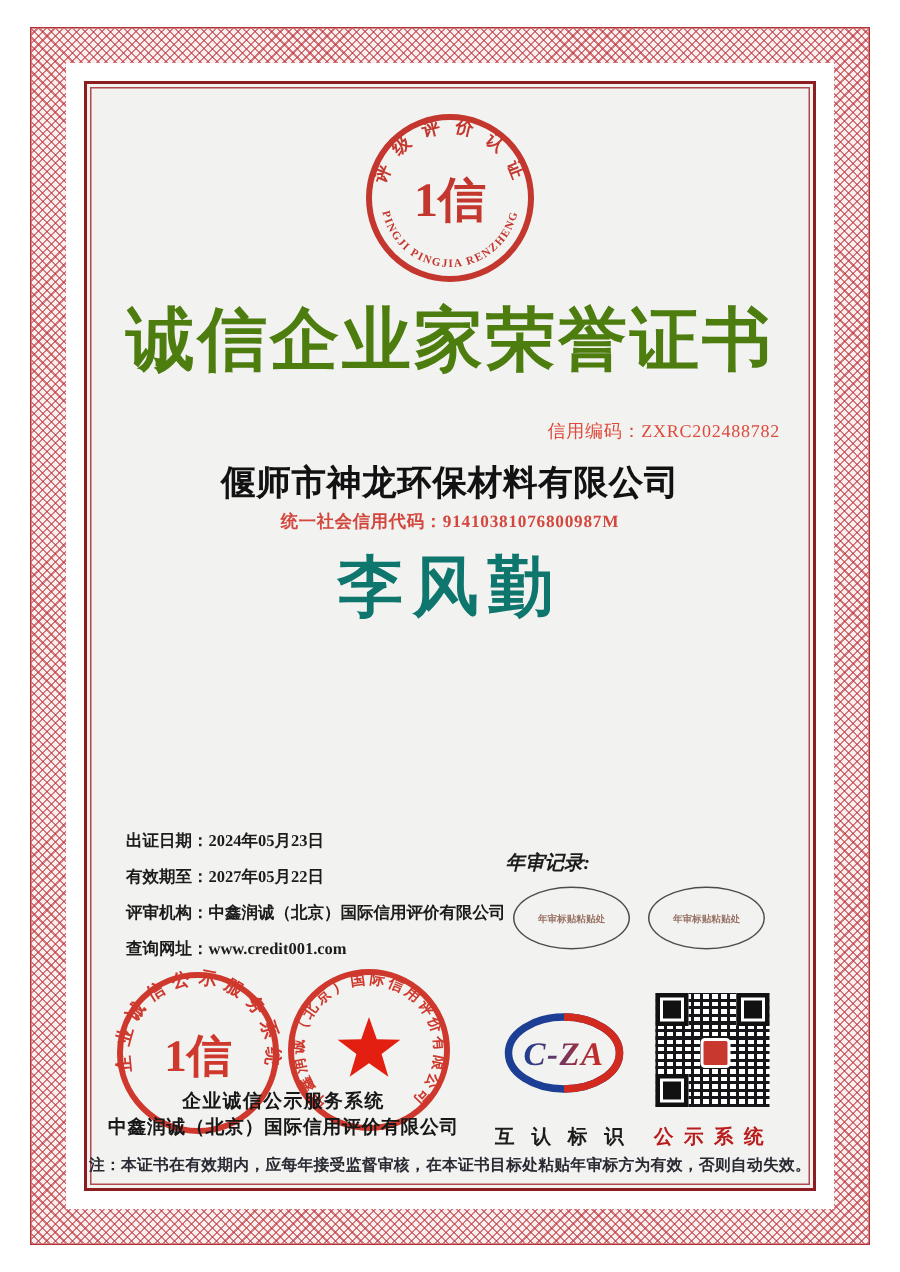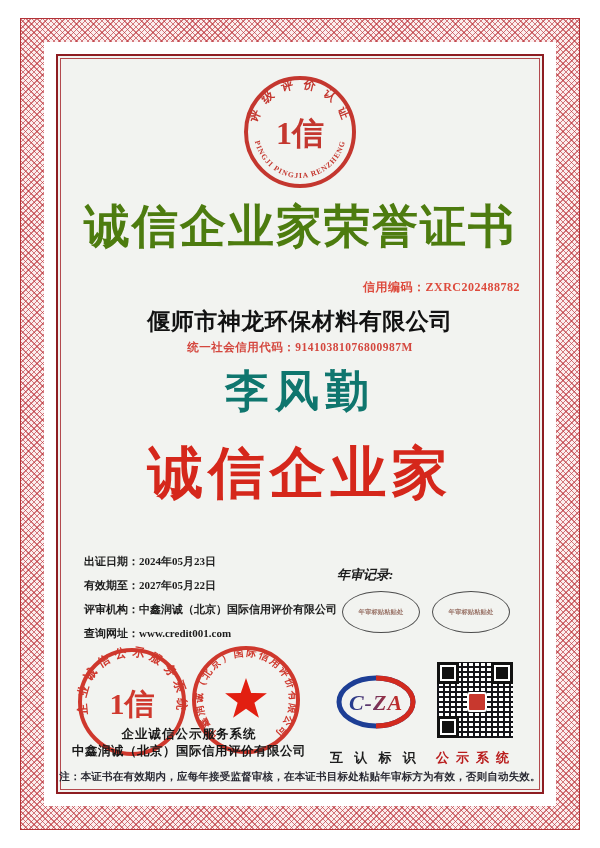--- a/index.html
+++ b/index.html
@@ -15,21 +15,21 @@
   .gap{position:absolute;left:44px;top:42px;right:44px;bottom:42px;background:#ffffff;}
   .frame{position:absolute;left:56px;top:54px;right:56px;bottom:54px;
          background:#f2f3f0;border:2px solid #8e1d22;}
   .frame:after{content:"";position:absolute;inset:2px;border:1px solid #b2494d;pointer-events:none;}
   .content{position:absolute;inset:0;}
   .abs{position:absolute;}
   .ctr{left:0;right:0;text-align:center;}
   .title{top:196px;font-weight:900;font-size:46px;letter-spacing:2px;color:#4d7c0f;}
   .subtitle{top:252px;font-family:"Liberation Sans","DejaVu Sans",sans-serif;
             font-weight:700;font-size:13.5px;letter-spacing:1.2px;color:#15151a;}
-  .creditcode{top:279px;right:80px;font-weight:700;font-size:12px;color:#dd4a3c;letter-spacing:.5px;}
+  .creditcode{top:279px;right:80px;font-weight:400;font-size:12px;color:#dd4a3c;letter-spacing:.5px;}
   .company{top:306px;font-weight:900;font-size:23px;letter-spacing:.5px;color:#121212;}
   .socialcredit{top:340px;font-weight:700;font-size:11.5px;color:#d4473e;letter-spacing:.5px;}
   .person{top:362px;font-weight:900;font-size:44px;letter-spacing:6px;color:#0f766e;}
   .honor{top:436px;font-weight:900;font-size:56px;letter-spacing:5px;color:#d5271b;}
   .fields{left:84px;top:549px;font-size:11px;font-weight:700;color:#1c1c1c;}
   .fields .row{height:24px;line-height:24px;white-space:nowrap;}
   .annual-label{left:337px;top:566px;font-size:13px;font-weight:700;color:#1c1c1c;font-style:italic;}
   .sticker{position:absolute;width:76px;height:40px;border:1.5px solid #4c4c4c;border-radius:50%;
            display:flex;align-items:center;justify-content:center;}
   .sticker span{font-size:8px;transform:scale(.8);color:#9a7468;white-space:nowrap;font-weight:700;}
@@ -80,21 +80,20 @@
       </text>
       <text x="59" y="71" text-anchor="middle" font-size="32" font-weight="900" fill="#c4372f">1信</text>
     </svg>
 
     <div class="abs ctr title">诚信企业家荣誉证书</div>
     <div class="abs creditcode">信用编码：ZXRC202488782</div>
 
     <div class="abs ctr company">偃师市神龙环保材料有限公司</div>
     <div class="abs ctr socialcredit">统一社会信用代码：91410381076800987M</div>
     <div class="abs ctr person">李风勤</div>
-    <div class="abs ctr honor">诚信企业家</div>
 
     <div class="abs fields">
       <div class="row">
         <span>出证日期：</span><span>2024年05月23日</span>
       </div>
       <div class="row">
         <span>有效期至：</span><span>2027年05月22日</span>
       </div>
       <div class="row">
         <span>评审机构：</span><span>中鑫润诚（北京）国际信用评价有限公司</span>

